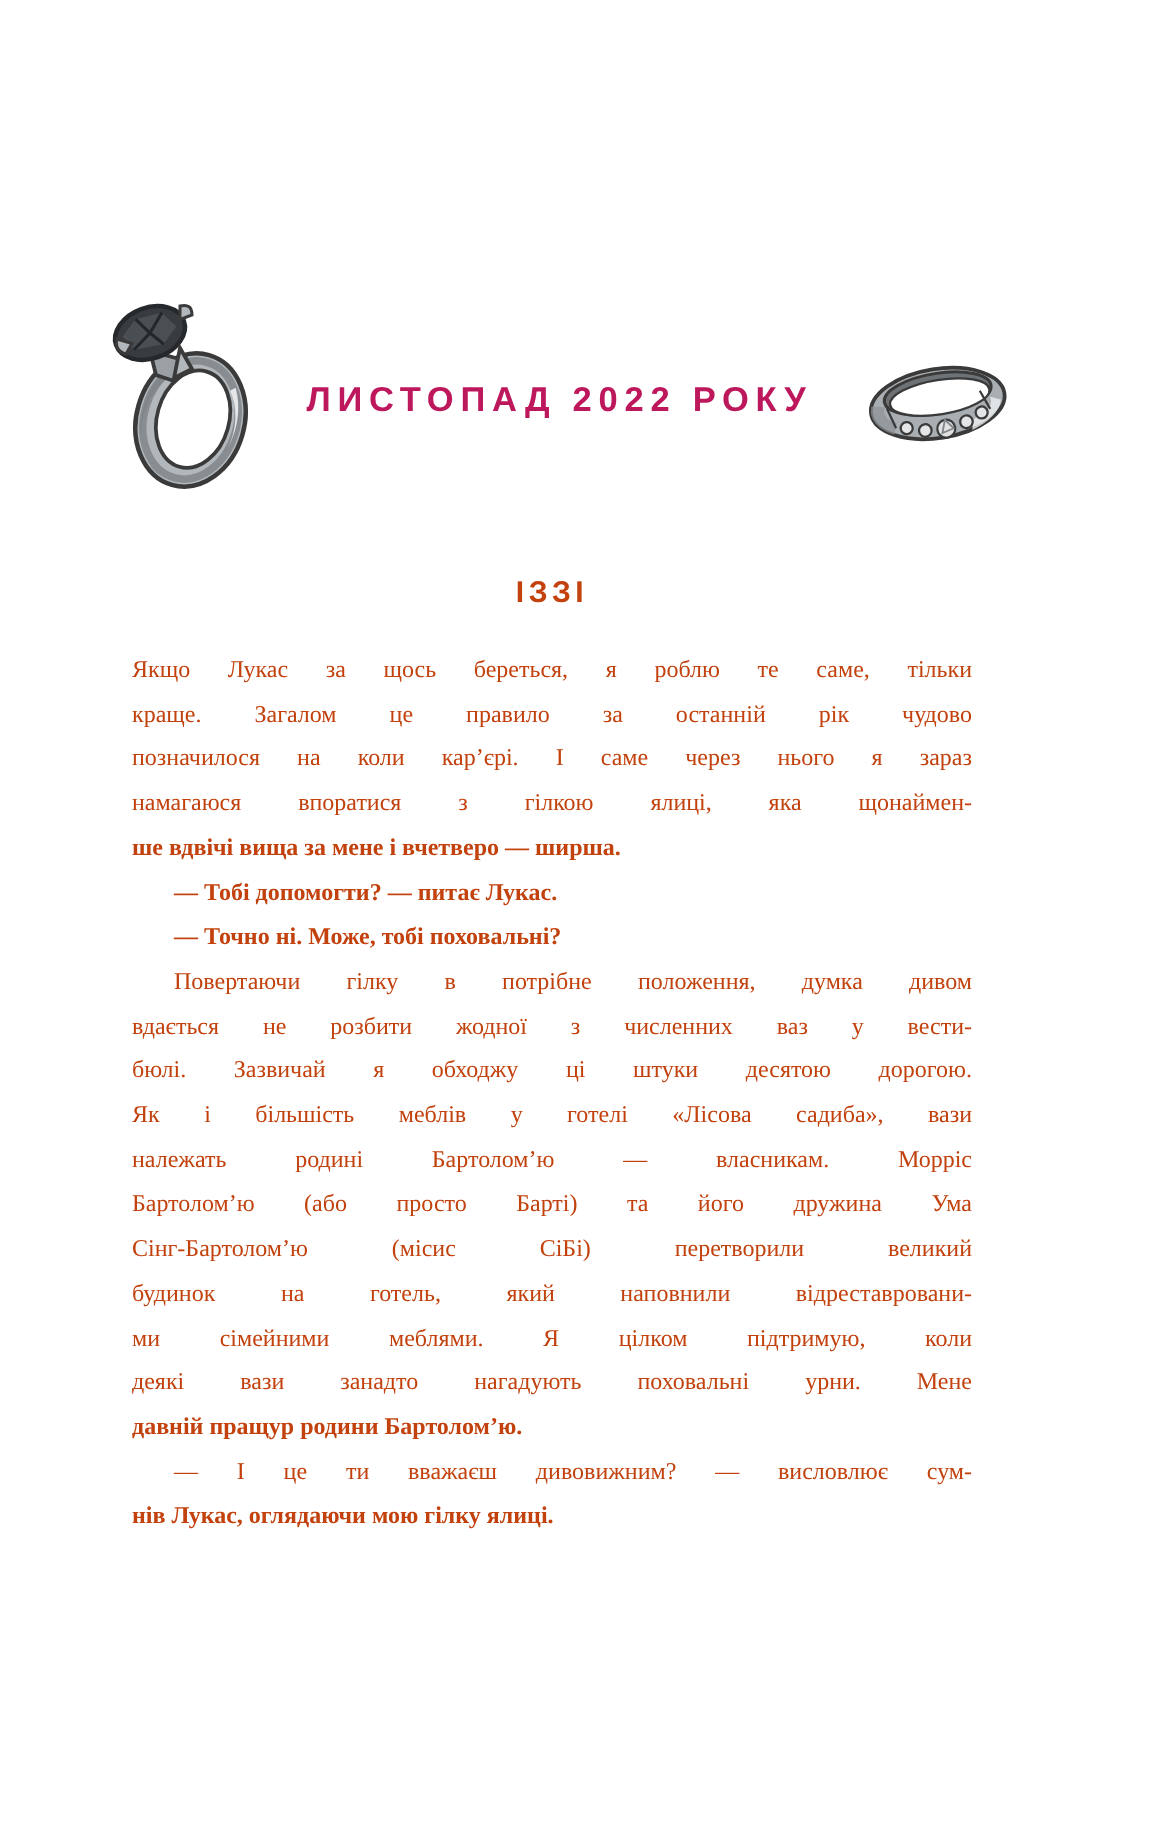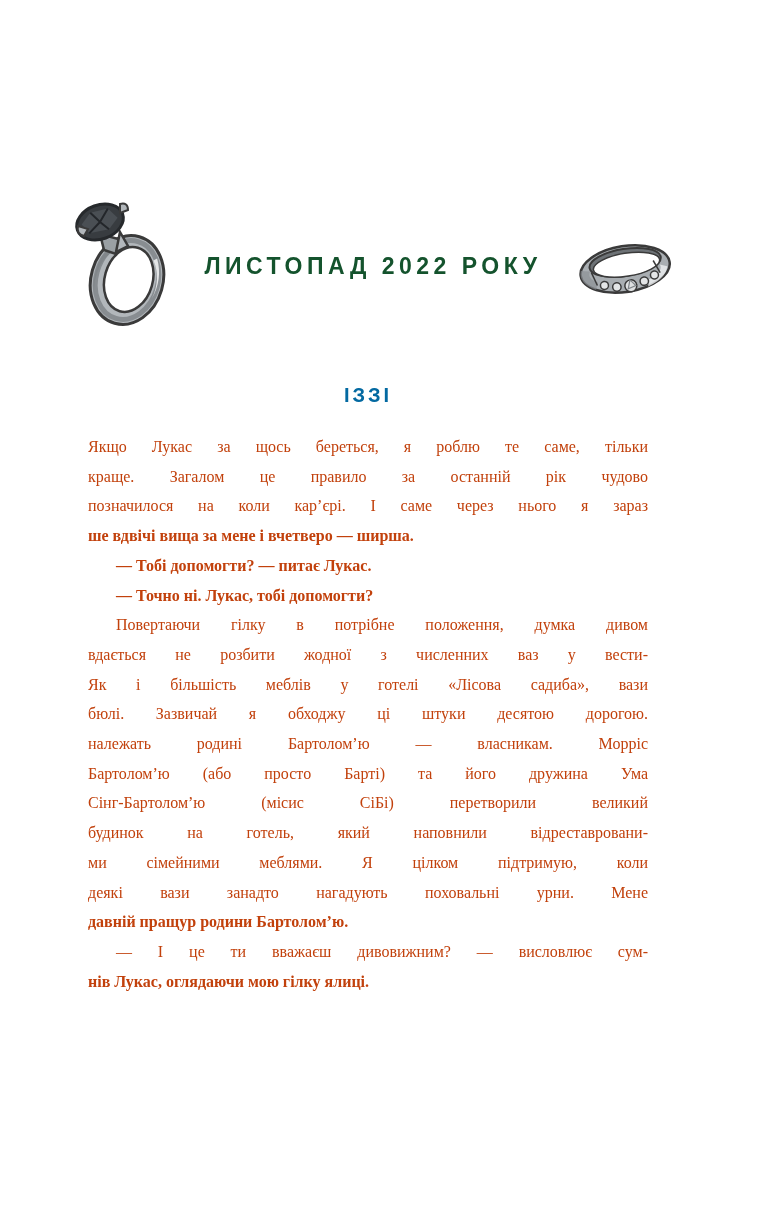--- a/index.html
+++ b/index.html
@@ -26,34 +26,34 @@
   }
   .chapter-title {
     position: absolute;
     left: 0; top: 251px;
     width: 746px;
     text-align: center;
     font-family: "Liberation Sans", "DejaVu Sans", sans-serif;
     font-size: 23px;
     font-weight: 600;
     letter-spacing: 4.5px;
-    color: #14532d;
+    color: #be185d;
     line-height: 30px;
     white-space: nowrap;
   }
   .chapter-subtitle {
     position: absolute;
     left: 88px; top: 382px;
     width: 560px;
     text-align: center;
     font-family: "Liberation Sans", "DejaVu Sans", sans-serif;
     font-size: 20px;
     font-weight: 600;
     letter-spacing: 3px;
-    color: #0369a1;
+    color: #c2410c;
     line-height: 26px;
   }
   .body-text {
     position: absolute;
     left: 88px; top: 432px;
     width: 560px;
     font-size: 16px;
     color: #c2410c;
   }
   .body-text .line {
@@ -119,27 +119,28 @@
       <circle cx="78" cy="39.5" r="4" fill="#e3e5e6" stroke="#3a3a3a" stroke-width="1.5"></circle>
     </g>
   </svg>
 
   <div class="chapter-subtitle">ІЗЗІ</div>
 
   <div class="body-text">
       <div class="line">Якщо Лукас за щось береться, я роблю те саме, тільки</div>
       <div class="line">краще. Загалом це правило за останній рік чудово</div>
       <div class="line">позначилося на коли кар’єрі. І саме через нього я зараз</div>
+      <div class="line">намагаюся впоратися з гілкою ялиці, яка щонаймен-</div>
       <div class="line last">ше вдвічі вища за мене і вчетверо — ширша.</div>
       <div class="line last indent">— Тобі допомогти? — питає Лукас.</div>
-      <div class="line last indent">— Точно ні. Лукас, тобі допомогти?</div>
+      <div class="line last indent">— Точно ні. Може, тобі поховальні?</div>
       <div class="line indent">Повертаючи гілку в потрібне положення, думка дивом</div>
       <div class="line">вдається не розбити жодної з численних ваз у вести-</div>
+      <div class="line">бюлі. Зазвичай я обходжу ці штуки десятою дорогою.</div>
       <div class="line">Як і більшість меблів у готелі «Лісова садиба», вази</div>
-      <div class="line">бюлі. Зазвичай я обходжу ці штуки десятою дорогою.</div>
       <div class="line">належать родині Бартолом’ю — власникам. Морріс</div>
       <div class="line">Бартолом’ю (або просто Барті) та його дружина Ума</div>
       <div class="line">Сінг-Бартолом’ю (місис СіБі) перетворили великий</div>
       <div class="line">будинок на готель, який наповнили відреставровани-</div>
       <div class="line">ми сімейними меблями. Я цілком підтримую, коли</div>
       <div class="line">деякі вази занадто нагадують поховальні урни. Мене</div>
       <div class="line last">давній пращур родини Бартолом’ю.</div>
       <div class="line indent">— І це ти вважаєш дивовижним? — висловлює сум-</div>
       <div class="line last">нів Лукас, оглядаючи мою гілку ялиці.</div>
     </div>

